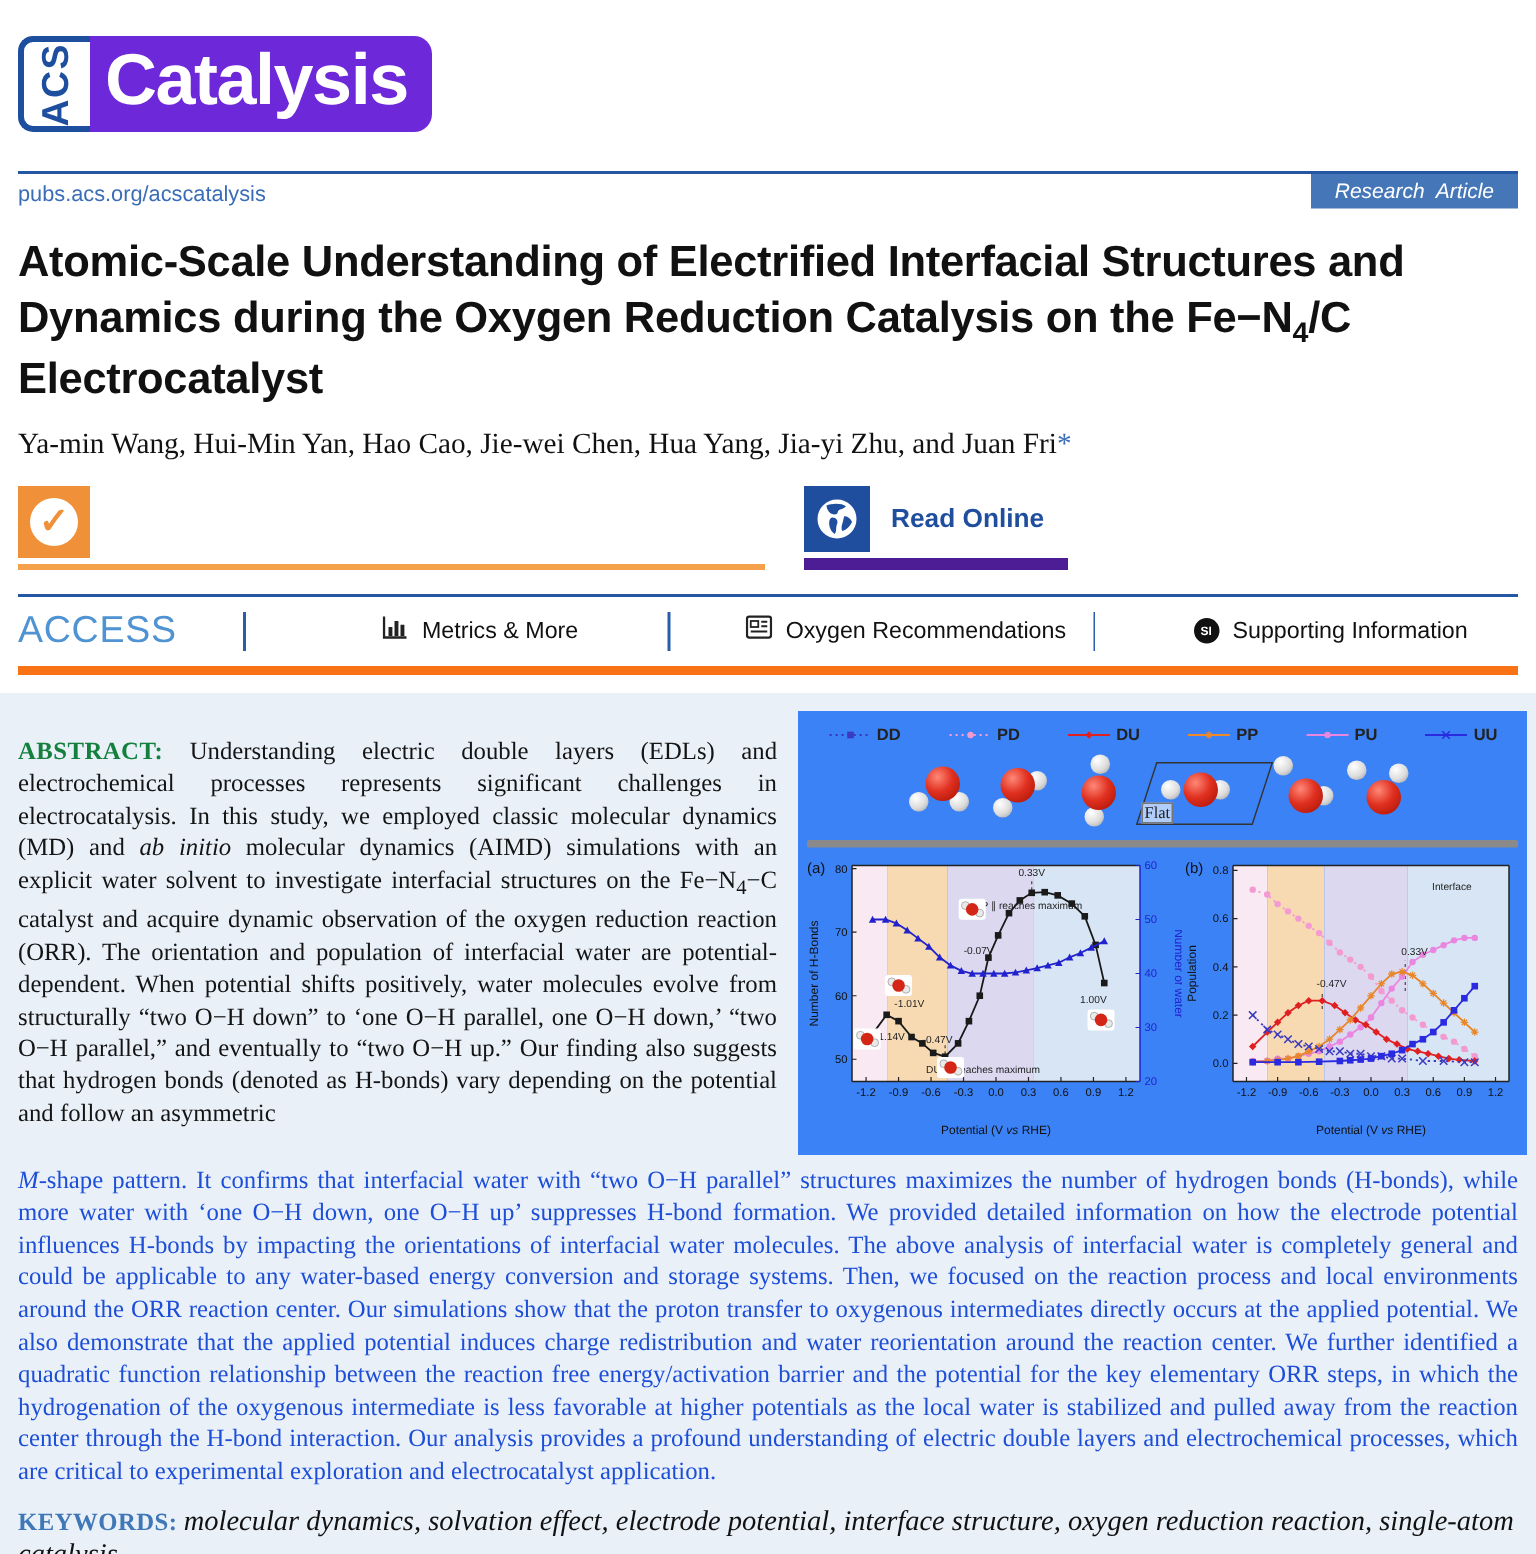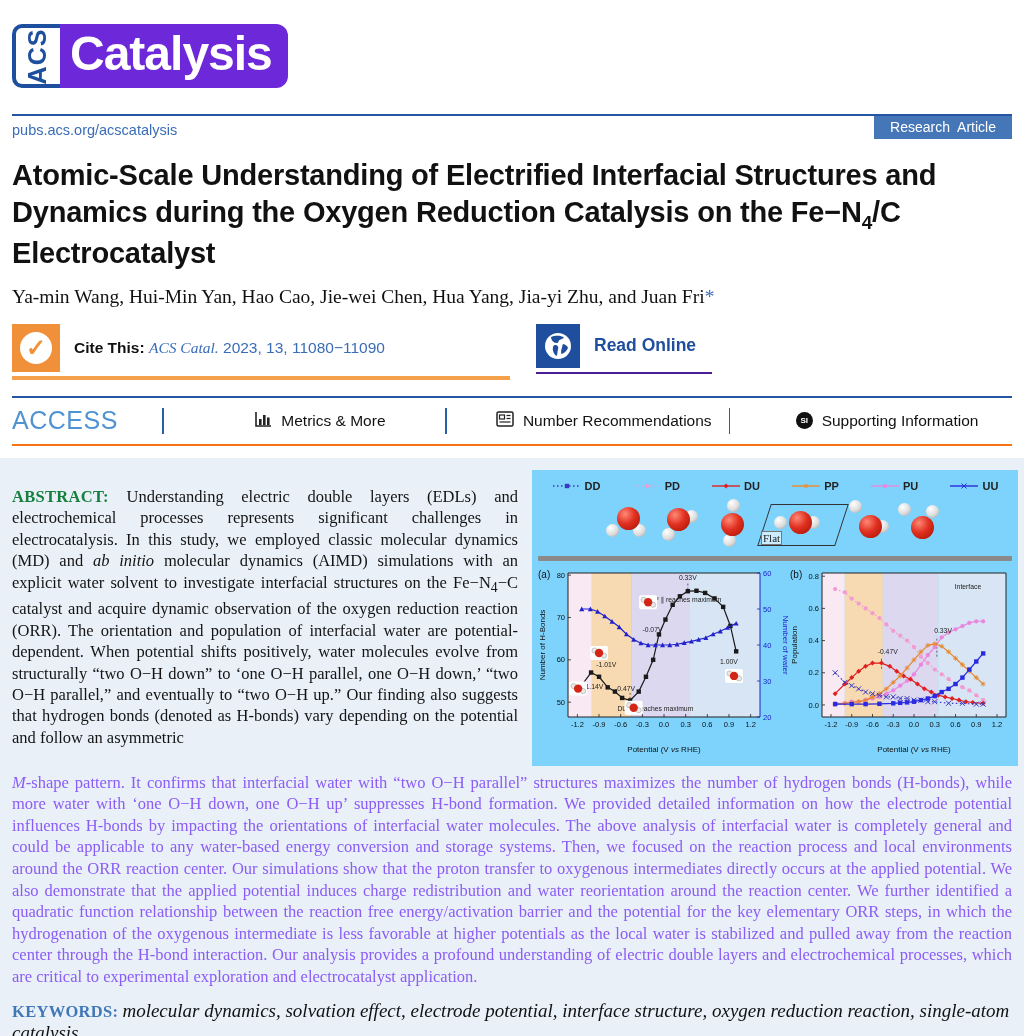--- a/index.html
+++ b/index.html
@@ -12,65 +12,65 @@
   .acs-box{width:44px;border:4px solid #1e4f9e;border-right:none;border-radius:10px 0 0 10px;
            background:#fff;display:flex;align-items:center;justify-content:center;}
   .acs-rot{transform:rotate(-90deg);font-weight:bold;color:#1e4f9e;font-size:25px;letter-spacing:1px;}
   .cat-box{background:#6d28d9;border-radius:0 12px 12px 0;padding:6px 16px 10px 10px;display:flex;align-items:center;}
   .cat-box span{color:#fff;font-weight:bold;font-size:48px;letter-spacing:-1px;line-height:1;}
 
   
   .rule-blue{margin:26px 12px 0 12px;border-top:2px solid #2456a4;}
   .subhead{display:flex;justify-content:space-between;align-items:center;margin:0 12px;}
   .site-link{color:#3a6db8;font-size:14.5px;padding-top:5px;text-decoration:none;}
-  .badge{background:#4577b8;color:#fff;font-size:14px;padding:3px 16px 4px 16px;word-spacing:4px;}
+  .badge{background:#4577b8;color:#fff;font-size:14px;padding:3px 16px 4px 16px;word-spacing:4px;font-style:italic;}
 
   
   .title{margin:18px 12px 0 12px;font-size:29px;font-weight:bold;line-height:1.27;letter-spacing:-0.2px;max-width:1000px;}
   .title sub{font-size:19px;}
   .authors{margin:14px 12px 0 12px;font-family:"Liberation Serif",serif;font-size:19.5px;}
   .authors .star{color:#3a6db8;}
 
   
   .cite-row{display:flex;margin:16px 12px 0 12px;gap:26px;align-items:flex-start;}
   .cite-wrap{display:flex;align-items:center;width:498px;border-bottom:4px solid #f5a14b;padding-bottom:4px;}
   .cite-icon{width:48px;height:48px;background:#f0913a;display:flex;align-items:center;justify-content:center;flex:none;}
   .cite-icon .circ{width:32px;height:32px;border-radius:50%;background:#fff;display:flex;align-items:center;justify-content:center;
                    color:#f0913a;font-size:24px;font-weight:bold;line-height:1;}
   .cite-text{margin-left:14px;font-size:15.5px;}
   .cite-text .lbl{font-weight:bold;}
   .cite-text .ref{color:#3a6db8;}
   .cite-text .ref em{font-family:"Liberation Serif",serif;}
-  .read-wrap{display:flex;align-items:center;width:176px;border-bottom:2px solid #4c1d95;padding-bottom:4px;}
+  .read-wrap{display:flex;align-items:center;width:176px;border-bottom:8px solid #4c1d95;padding-bottom:4px;}
   .read-icon{width:44px;height:44px;background:#1f4e9e;display:flex;align-items:center;justify-content:center;flex:none;}
   .read-lbl{margin-left:14px;color:#1f4e9e;font-weight:bold;font-size:17.5px;}
 
   
   .access-bar{display:flex;align-items:center;margin:16px 12px 0 12px;border-top:2px solid #2456a4;
-              border-bottom:2px solid #f97316;height:46px;}
+              border-bottom:6px solid #f97316;height:46px;}
   .access-word{color:#4f93d2;font-size:25px;letter-spacing:0.5px;width:150px;flex:none;}
   .sep{width:1.5px;height:26px;background:#2b5ea8;flex:none;}
   .access-item{flex:1;display:flex;align-items:center;justify-content:center;gap:9px;font-size:15.5px;color:#111;padding-left:32px;}
   .si-circ{width:17px;height:17px;border-radius:50%;background:#111;color:#fff;font-size:8px;font-weight:bold;
            display:flex;align-items:center;justify-content:center;}
 
   
   .abstract{margin-top:12px;background:#e9f0f8;padding:12px 12px 10px 12px;min-height:540px;}
   .abs-row{display:flex;gap:14px;}
   .abs-col{flex:0 0 506px;font-family:"Liberation Serif",serif;font-size:16.5px;line-height:21.4px;
            text-align:justify;color:#141414;}
   .abs-label{color:#15803d;font-weight:bold;letter-spacing:0.3px;}
   .abs-full{margin:6px 0 0 0;font-family:"Liberation Serif",serif;font-size:16.5px;line-height:21.6px;
-            text-align:justify;color:#8b5cf6;}
+            text-align:justify;color:#1d4ed8;}
   .keywords{margin:12px 0 0 0;font-family:"Liberation Serif",serif;font-size:16.5px;}
   .kw-label{color:#4077b6;font-weight:bold;letter-spacing:0.3px;font-family:"Liberation Serif",serif;}
   .keywords em{font-size:19px;}
 
   
-  .figure{flex:1;background:#7dd3fc;padding:6px 4px 4px 4px;height:286px;}
+  .figure{flex:1;background:#3b82f6;padding:6px 4px 4px 4px;height:286px;}
   .fig-legend{display:flex;justify-content:space-around;align-items:center;height:16px;margin-top:2px;}
   .leg-entry{display:flex;align-items:center;gap:3px;font-size:11px;font-weight:bold;color:#222;}
   .mol-row{display:flex;justify-content:center;align-items:center;height:56px;margin-top:2px;}
   .mol{position:relative;width:52px;height:52px;}
   .mol .o{position:absolute;width:23px;height:23px;border-radius:50%;
           background:radial-gradient(circle at 35% 30%,#ff8877,#e03020 45%,#a51000);}
   .mol .h{position:absolute;width:13px;height:13px;border-radius:50%;
           background:radial-gradient(circle at 35% 30%,#ffffff,#dcdcdc 55%,#9a9a9a);}
   .mol-dd .o{left:15px;top:9px;} .mol-dd .h1{left:4px;top:26px;} .mol-dd .h2{left:31px;top:26px;}
   .mol-pd .o{left:13px;top:10px;} .mol-pd .h1{left:31px;top:12px;} .mol-pd .h2{left:8px;top:30px;}
@@ -110,24 +110,20 @@
   </div>
 
   <h1 class="title"><span>Atomic-Scale Understanding of Electrified Interfacial Structures and Dynamics during the Oxygen Reduction Catalysis on the Fe−N</span><sub>4</sub><span>/C Electrocatalyst</span></h1>
   <div class="authors"><span>Ya-min Wang, Hui-Min Yan, Hao Cao, Jie-wei Chen, Hua Yang, Jia-yi Zhu, and Juan Fri</span><span class="star">*</span></div>
 
   <div class="cite-row">
     <div class="cite-wrap">
       <div class="cite-icon">
           <div class="circ">✓</div>
         </div>
-      <div class="cite-text">
-        <span class="lbl">Cite This:</span>
-        <span class="ref"><em>ACS Catal.</em><span> 2023, 13, 11080−11090</span></span>
-      </div>
     </div>
     <div class="read-wrap">
       <div class="read-icon">
         <svg width="30" height="30" viewBox="0 0 30 30">
           <circle cx="15" cy="15" r="13" fill="#fff"></circle>
           <path d="M8 6 C11 4.5 18 4 21 6.5 C19 9 16 8 15.5 10.5 C15 13 11 12 9.5 10 C8.5 8.6 8 7 8 6 Z" fill="#1f4e9e"></path>
           <path d="M12 14 C14.5 14 16 16 15 18.5 C14 21 15 23 13.5 25 C11 23.5 9.5 20 9.8 17 C10 15 10.8 14 12 14 Z" fill="#1f4e9e"></path>
           <path d="M20 13 C22.5 13.5 24.5 15 25 17 C23.5 20 21 22.5 18.5 23 C17.5 20.5 18.5 18.5 19 16.5 C19.4 15 19.4 14 20 13 Z" fill="#1f4e9e"></path>
         </svg>
       </div>
@@ -153,21 +149,21 @@
     <div class="access-item">
       <span>
         <svg width="18" height="16" viewBox="0 0 18 16">
           <rect x="1" y="1" width="16" height="14" rx="1.5" fill="none" stroke="#222" stroke-width="1.5"></rect>
           <rect x="3.5" y="4" width="5" height="4" fill="none" stroke="#222" stroke-width="1.2"></rect>
           <line x1="10.5" y1="4.5" x2="14.5" y2="4.5" stroke="#222" stroke-width="1.2"></line>
           <line x1="10.5" y1="7.5" x2="14.5" y2="7.5" stroke="#222" stroke-width="1.2"></line>
           <line x1="3.5" y1="11" x2="14.5" y2="11" stroke="#222" stroke-width="1.2"></line>
         </svg>
       </span>
-      <span>Number Recommendations</span>
+      <span>Oxygen Recommendations</span>
     </div>
     <div class="sep"></div>
     <div class="access-item">
       <span class="si-circ">SI</span>
       <span>Supporting Information</span>
     </div>
   </div>
 
   <div class="abstract">
     <div class="abs-row">

